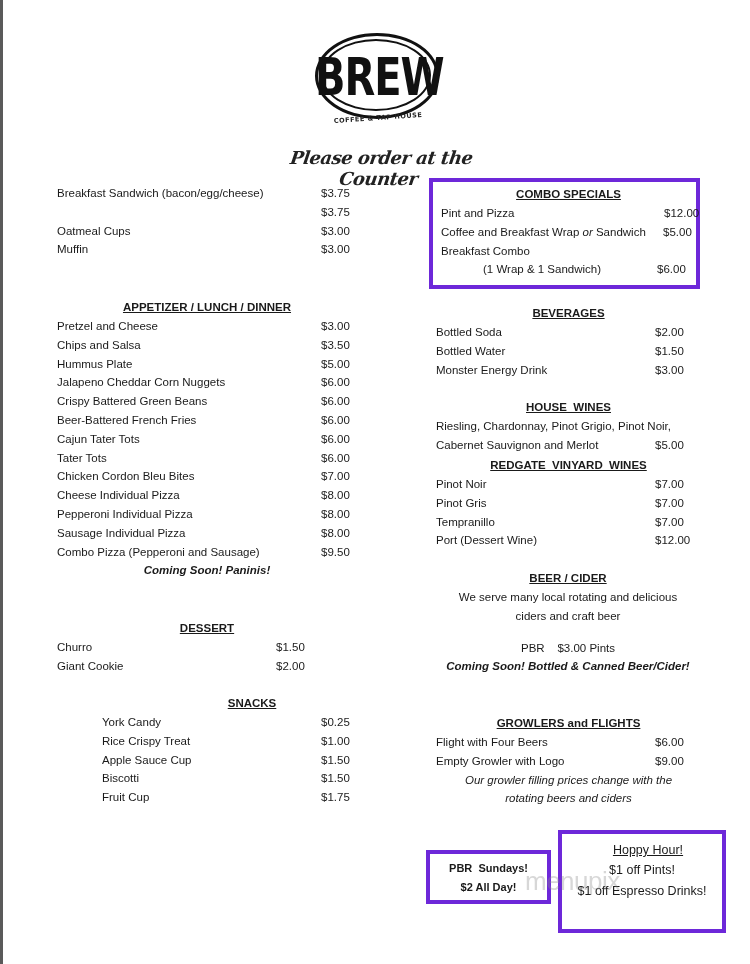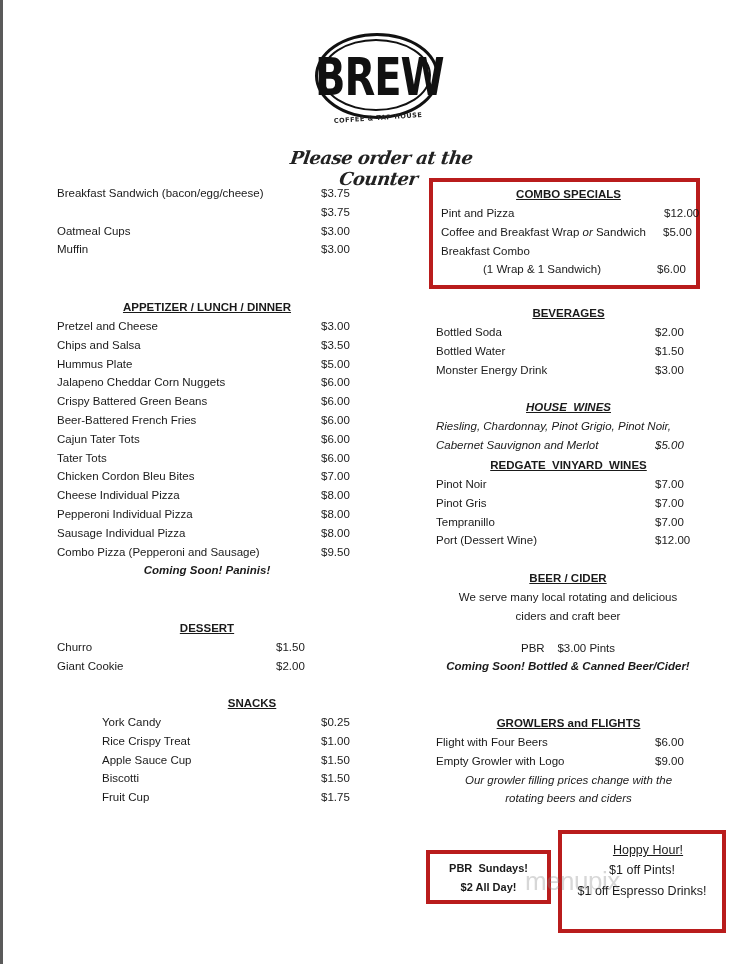--- a/index.html
+++ b/index.html
@@ -34,21 +34,21 @@
     
     .section { position: absolute; }
     .sec-title { text-align: center; font-weight: bold; text-decoration: underline; font-size: 11.5px; height: 19px; line-height: 19px; }
     .row { position: relative; height: 18.8px; line-height: 18.8px; white-space: nowrap; }
     .row .name { position: absolute; left: 0; }
     .row .price { position: absolute; }
     .note { text-align: center; height: 18.8px; line-height: 18.8px; white-space: nowrap; }
     .note.italic { font-style: italic; }
     .note.bold { font-weight: bold; }
 
-    .boxed { border: 4px solid #b91c1c; box-sizing: border-box; }
+    .boxed { border: 4px solid #6d28d9; box-sizing: border-box; }
 
     .watermark {
       position: absolute; left: 525px; top: 866px; font-size: 26px; color: rgba(140,140,140,0.35);
       font-family: "Liberation Sans", sans-serif; letter-spacing: -0.5px;
     }
   </style>
 </head>
 <body>
 
 <div class="left-bar"></div>
@@ -200,21 +200,21 @@
   <div class="row">
       <span class="name">Bottled Water</span>
       <span class="price" style="left:219px">$1.50</span>
     </div>
   <div class="row">
       <span class="name">Monster Energy Drink</span>
       <span class="price" style="left:219px">$3.00</span>
     </div>
 </div>
 
-<div class="section" style="left:436px; top:398px; width:265px;font-style:italic;">
+<div class="section" style="left:436px; top:398px; width:265px;">
   <div class="sec-title" style="white-space:pre">HOUSE  WINES</div>
   <div class="row">
       <span class="name">Riesling, Chardonnay, Pinot Grigio, Pinot Noir,</span>
     </div>
   <div class="row">
       <span class="name">Cabernet Sauvignon and Merlot</span>
       <span class="price" style="left:219px">$5.00</span>
     </div>
 </div>
 

